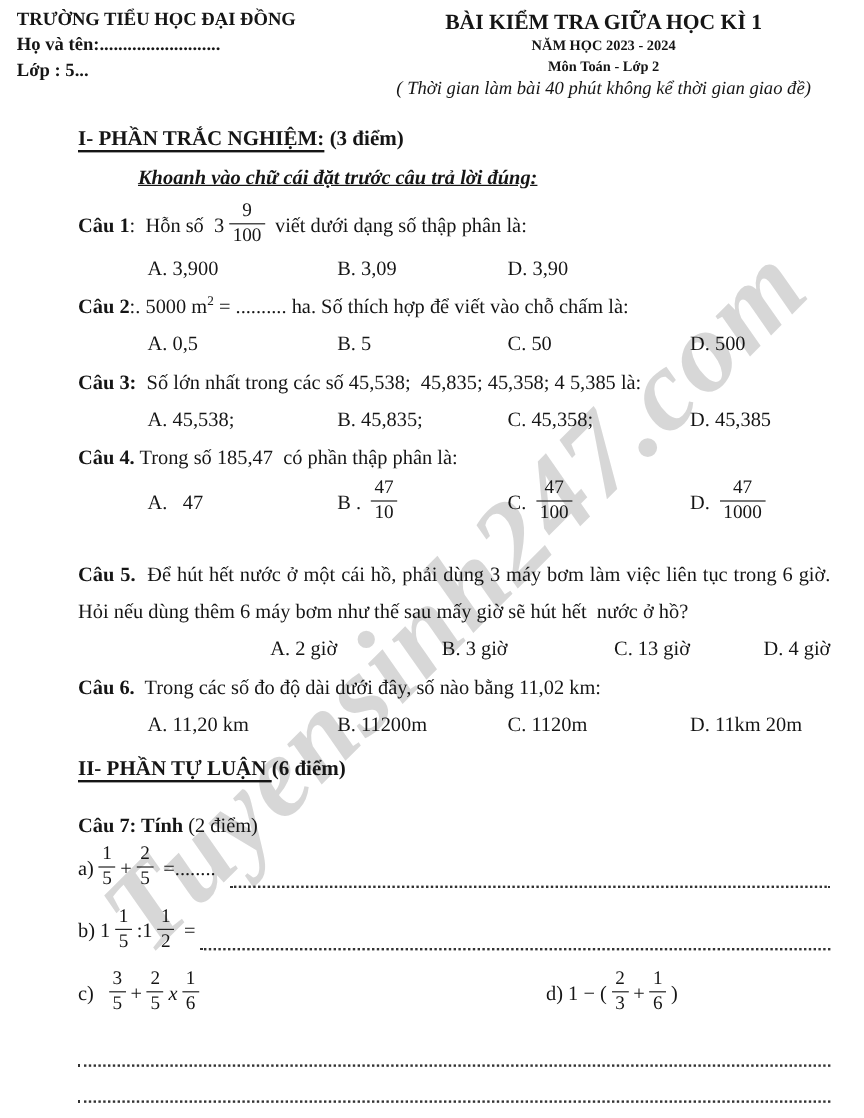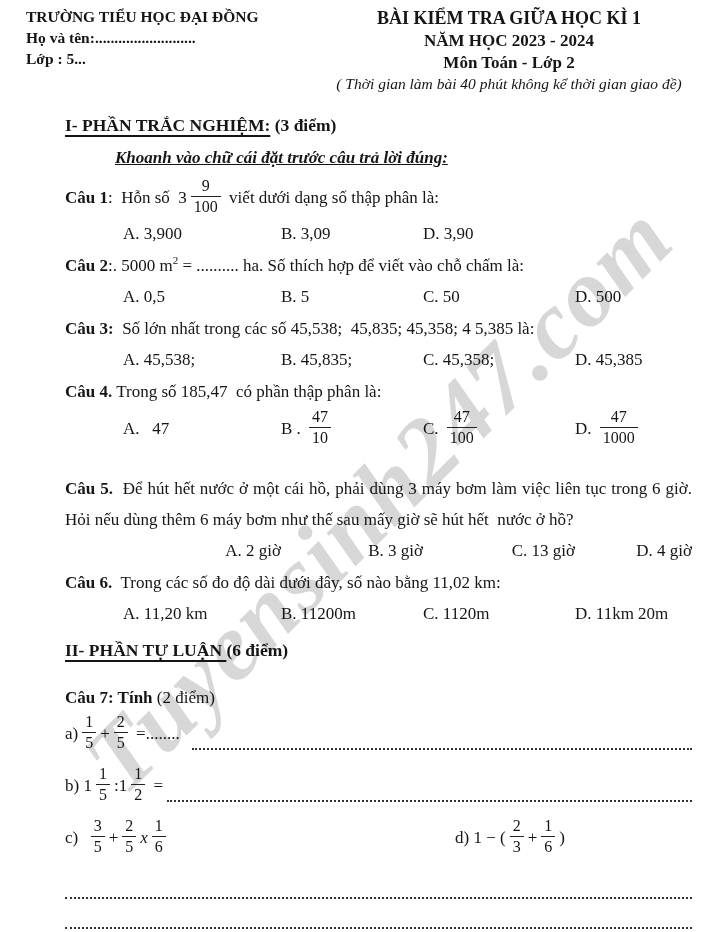--- a/index.html
+++ b/index.html
@@ -8,28 +8,28 @@
     font-family:"Liberation Serif","DejaVu Serif",serif;
     font-size:17px;color:#151515;
   }
   .wm{
     position:absolute;left:378px;top:498px;z-index:0;
     transform:translate(-50%,-50%) rotate(-45deg);
     font-weight:bold;font-style:italic;font-size:96px;letter-spacing:2px;
     color:#9d9d9d;opacity:.40;white-space:nowrap;pointer-events:none;
   }
   .content{position:relative;z-index:1;padding:8px 28px 0 14px;}
-  .hdr{display:flex;margin-left:12px;}
+  .hdr{display:flex;}
   .hdr-left{width:300px;font-weight:bold;}
   .hdr-left div{margin-bottom:3px;font-size:15.5px;white-space:pre;}
   .school{font-size:15px;}
   .hdr-right{flex:1;text-align:center;font-weight:bold;}
   .hdr-right div{margin-bottom:2px;}
   .exam-title{font-size:18px;}
-  .exam-year,.exam-subject{font-size:17px;}
+  .exam-year,.exam-subject{font-size:12px;}
   .time-note{font-weight:normal;font-style:italic;font-size:15.5px;}
   .main{margin-left:51px;}
   .sect{font-weight:bold;font-size:17.5px;margin-top:20px;}
   .u{text-decoration:underline;text-decoration-thickness:1.5px;text-underline-offset:4px;}
   .instr{font-weight:bold;font-style:italic;margin:12px 0 0 50px;font-size:17px;text-decoration:underline;}
   .q{margin:0;white-space:pre-wrap;}
   .qlabel{font-weight:bold;}
   .qt{margin-top:8px;line-height:24px;}
   .qtall{margin-top:6px;}
   .exprline{display:flex;align-items:center;white-space:pre-wrap;}

